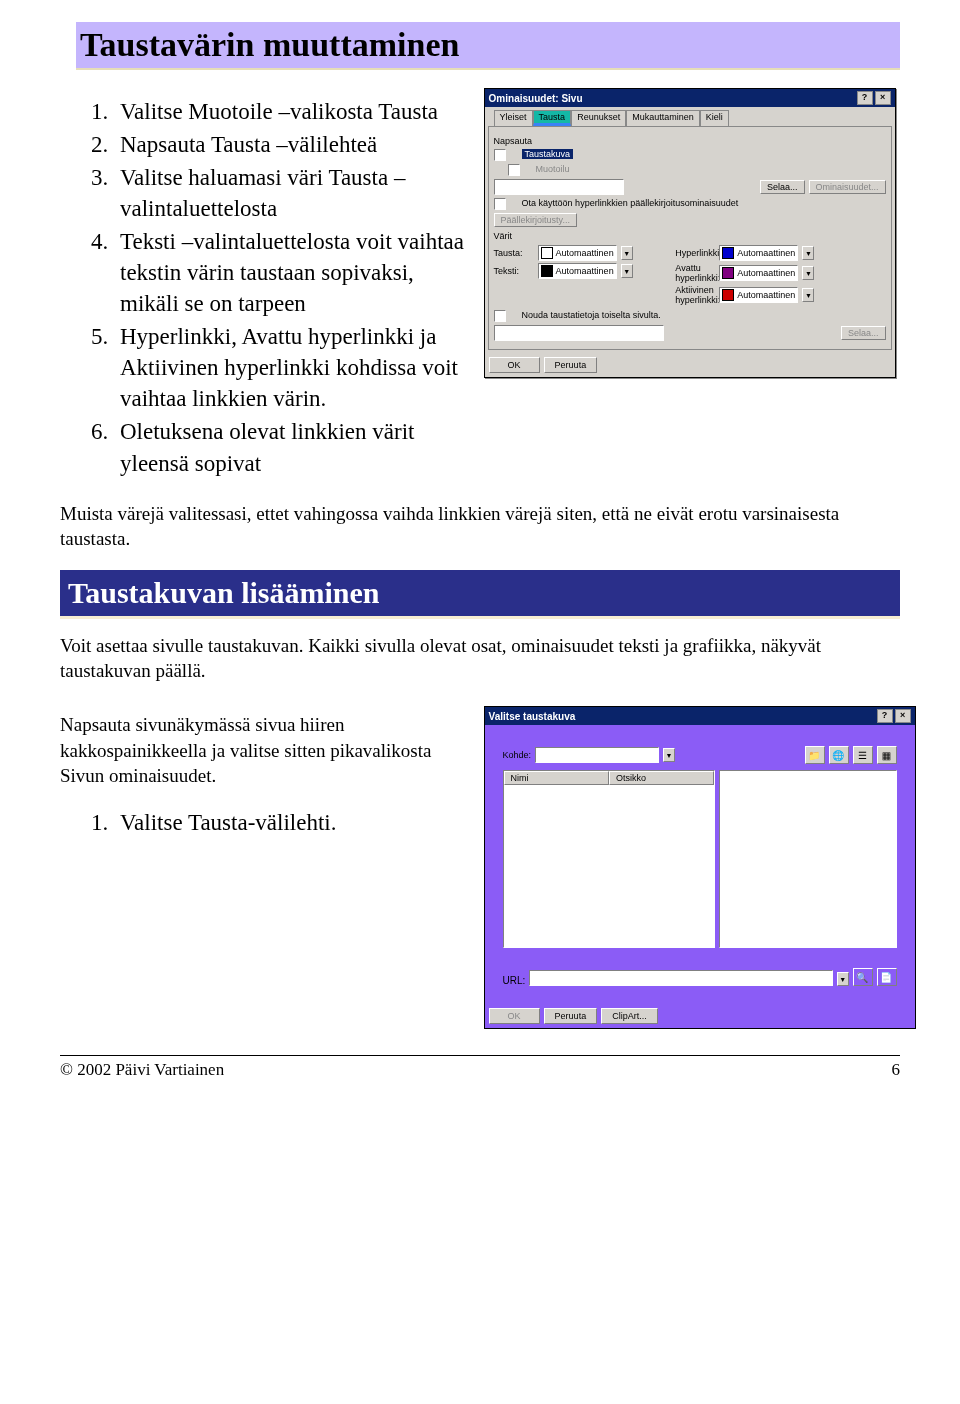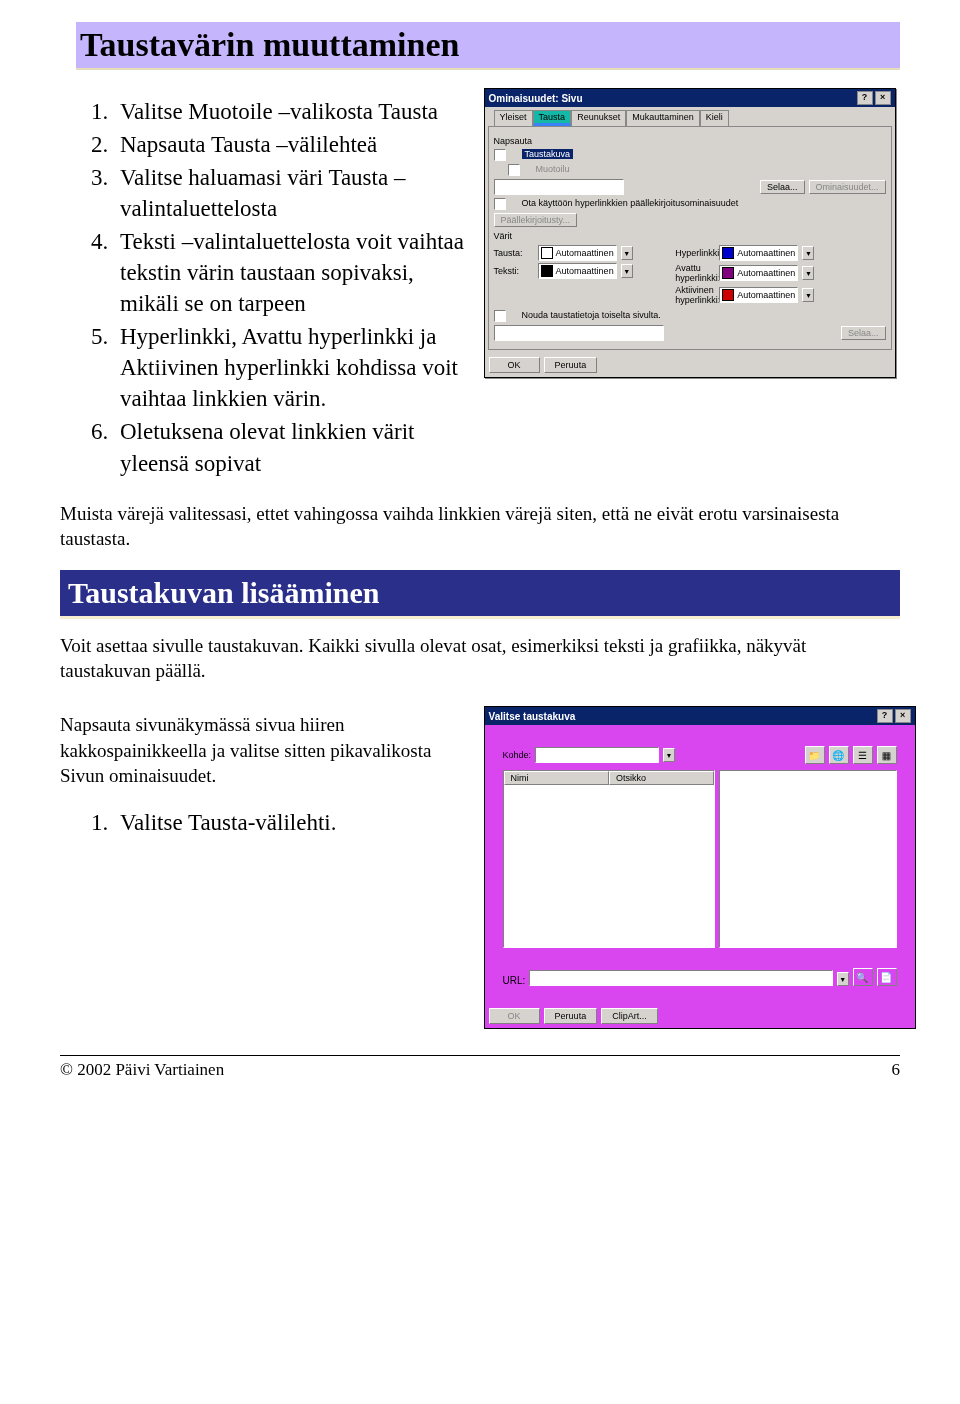--- a/index.html
+++ b/index.html
@@ -27,21 +27,21 @@
   .btn.disabled{color:#888}
   .chk{display:inline-flex;align-items:flex-start;gap:16px;font-size:9px}
   .chk .box{width:10px;height:10px;border:1px solid #808080;border-right-color:#fff;border-bottom-color:#fff;background:#fff;display:inline-block}
   .group-lbl{font-size:9px;margin:4px 0 2px 0}
   .color-row{display:flex;align-items:center;gap:4px;margin:2px 0}
   .color-row .lbl{width:40px;font-size:9px}
   .color-swatch{display:inline-flex;align-items:center;border:1px solid #808080;border-right-color:#fff;border-bottom-color:#fff;background:#fff;height:14px;padding:0 2px;font-size:9px}
   .swatch-box{width:10px;height:10px;margin-right:3px;display:inline-block;border:1px solid #000}
   .dd{width:10px;height:12px;border:1px solid #fff;border-right-color:#808080;border-bottom-color:#808080;background:#d6d3ce;display:inline-flex;align-items:center;justify-content:center;font-size:7px}
   .dlg-footer{display:flex;gap:4px;padding:4px}
-  .dialog2{background:#d946ef;border:1px solid #000;font-family:Tahoma,Arial,sans-serif;font-size:10px;margin-top:4px}
+  .dialog2{background:#8b5cf6;border:1px solid #000;font-family:Tahoma,Arial,sans-serif;font-size:10px;margin-top:4px}
   .d2-body{padding:18px}
   .d2-tools{display:flex;gap:4px;align-items:center}
   .d2-tools .ico{width:18px;height:16px;border:1px solid #fff;border-right-color:#808080;border-bottom-color:#808080;background:#d6d3ce;display:flex;align-items:center;justify-content:center;font-size:10px}
   .list-area{display:flex;margin-top:6px;height:178px}
   .list-left{flex:1.2;border:1px solid #808080;border-right-color:#fff;border-bottom-color:#fff;background:#fff}
   .list-left .hdr{display:flex;background:#d6d3ce}
   .list-left .hdr span{border:1px solid #fff;border-right-color:#808080;border-bottom-color:#808080;padding:1px 6px;font-size:9px;flex:1}
   .list-right{flex:1;border:1px solid #808080;border-right-color:#fff;border-bottom-color:#fff;background:#fff;margin-left:4px}
   .url-row{display:flex;align-items:flex-end;gap:4px;margin-top:20px}
   .step-narrow ol{padding-left:54px}
@@ -176,21 +176,21 @@
           <span class="btn" style="padding:2px 10px">Peruuta</span>
         </div>
       </div>
     </div>
   </div>
 
   <p class="body">Muista värejä valitessasi, ettet vahingossa vaihda linkkien värejä siten, että ne eivät erotu varsinaisesta taustasta.</p>
 
   <h2>Taustakuvan lisääminen</h2>
 
-  <p class="body">Voit asettaa sivulle taustakuvan. Kaikki sivulla olevat osat, esimerkiksi teksti ja grafiikka, näkyvät taustakuvan päällä.</p>
+  <p class="body">Voit asettaa sivulle taustakuvan. Kaikki sivulla olevat osat, ominaisuudet teksti ja grafiikka, näkyvät taustakuvan päällä.</p>
 
   <div class="two-col">
     <div class="left">
       <p class="body">Napsauta sivunäkymässä sivua hiiren kakkospainikkeella ja valitse sitten pikavalikosta Sivun ominaisuudet.</p>
       <div class="step-narrow">
         <ol id="ol2">
             <li>Valitse Tausta-välilehti.</li>
           </ol>
       </div>
     </div>

